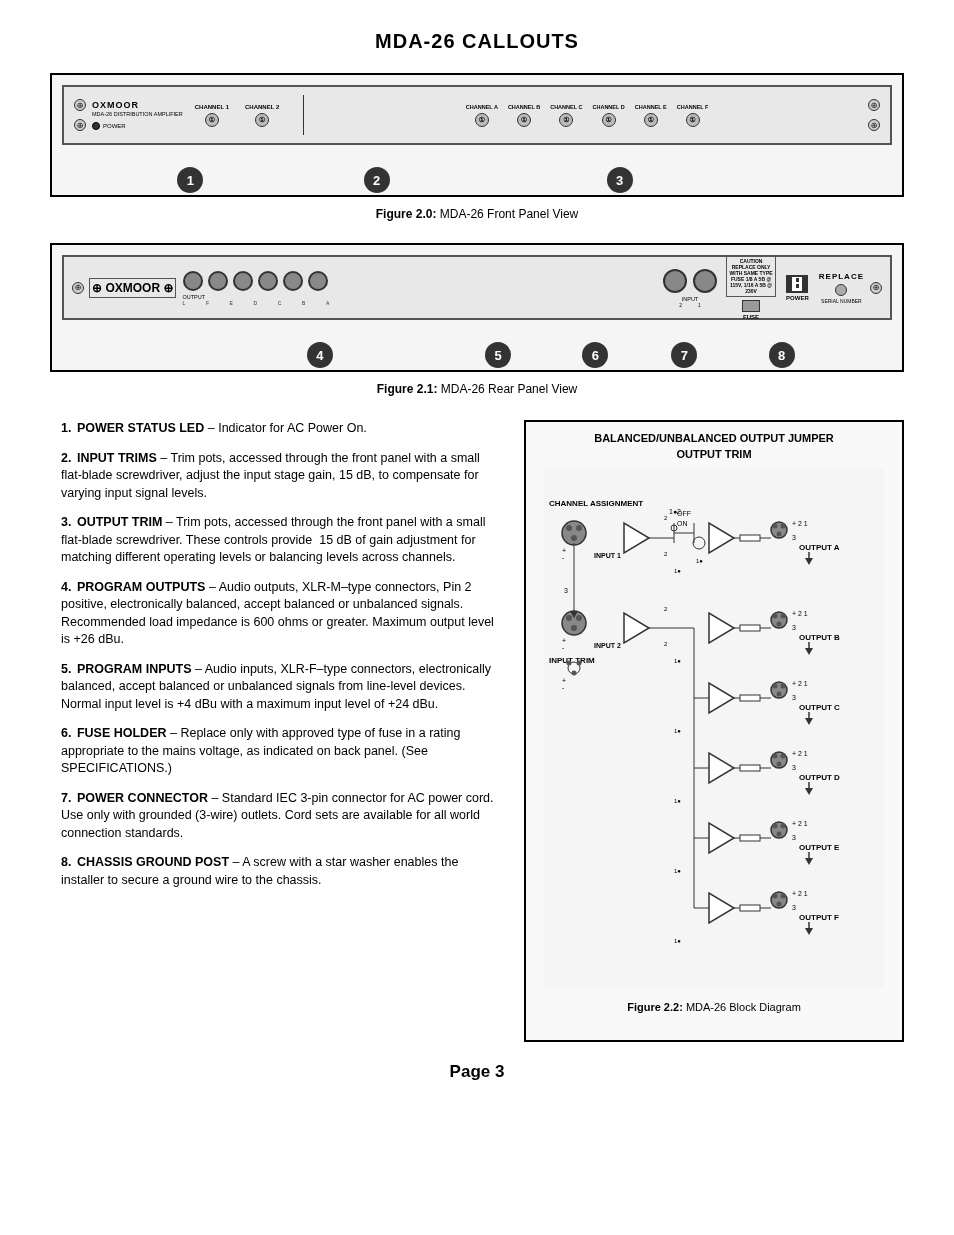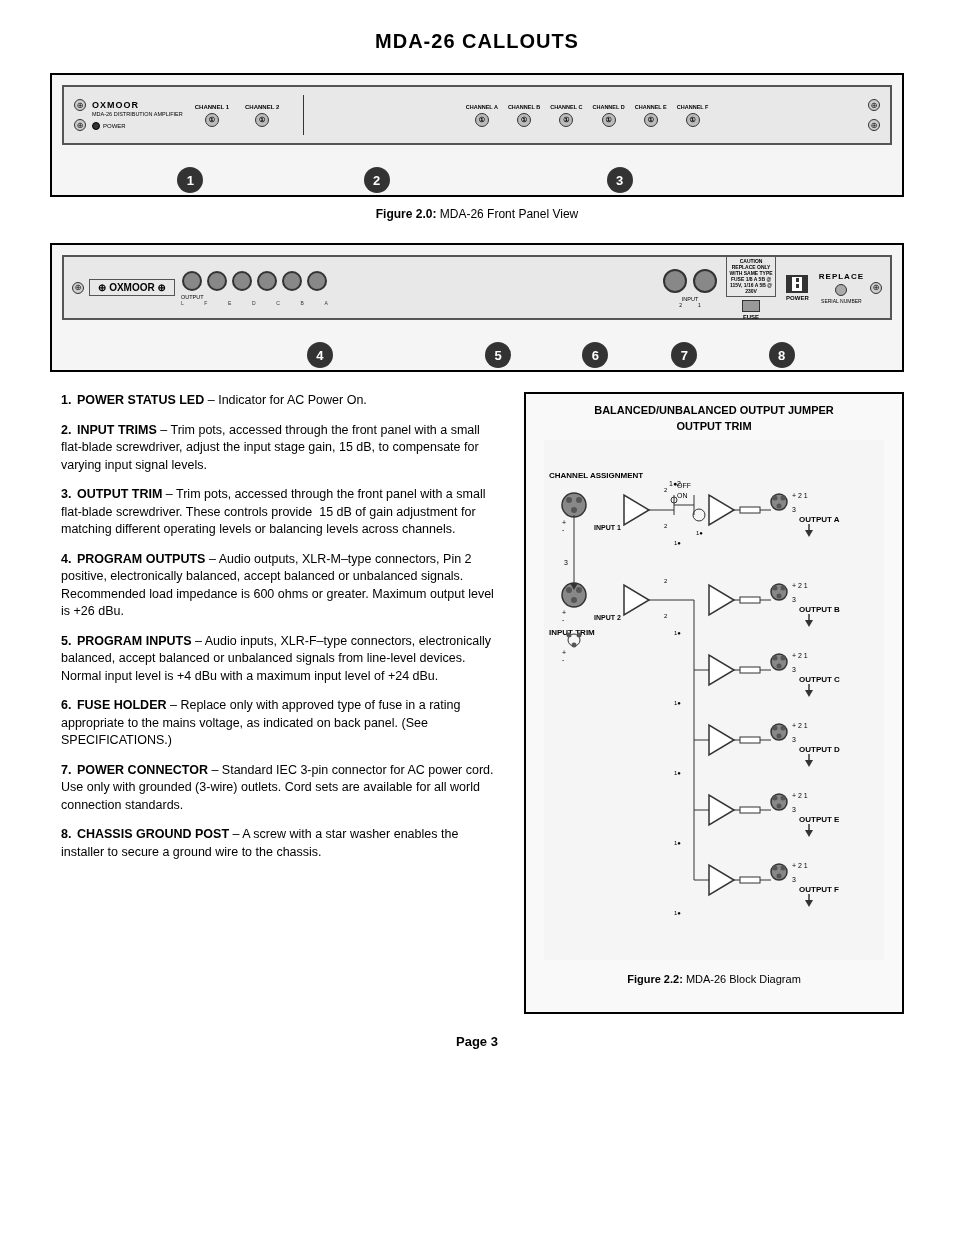--- a/index.html
+++ b/index.html
@@ -231,21 +231,21 @@
     }
 
     
     .bd-svg {
       width: 100%;
       height: 520px;
     }
 
     .page-number {
       text-align: center;
-      font-size: 13px;
+      font-size: 17px;
       font-weight: bold;
       margin-top: 20px;
     }
 
     .divider-line {
       width: 1px;
       height: 40px;
       background: #333;
       margin: 0 8px;
     }
@@ -332,21 +332,21 @@
     <span>MDA-26 Front Panel View</span>
   </p>
 
   <div class="figure-container" style="margin-top:10px;">
     <div class="rear-panel">
 
       <div style="display:flex; flex-direction:column; gap:8px; margin-right:5px;">
         <div class="screw">⊕</div>
       </div>
 
-      <div style="font-size:10px; font-weight:bold; margin-right:6px; border:1px solid #555; padding:2px 8px;">⊕ OXMOOR ⊕</div>
+      <div style="font-size:12px; font-weight:bold; margin-right:6px; border:1px solid #555; padding:2px 2px;">⊕ OXMOOR ⊕</div>
 
       <div style="display:flex; flex-direction:column;">
         <div style="display:flex; gap:3px; align-items:center;">
           <div class="xlr-connector"></div>
           <div class="xlr-connector"></div>
           <div class="xlr-connector"></div>
           <div class="xlr-connector"></div>
           <div class="xlr-connector"></div>
           <div class="xlr-connector"></div>
         </div>
@@ -407,20 +407,24 @@
 
     <div style="position:relative; height:40px; margin: 0 20px;">
       <div class="callout-num" style="left: 29%;">4</div>
       <div class="callout-num" style="left: 51%;">5</div>
       <div class="callout-num" style="left: 63%;">6</div>
       <div class="callout-num" style="left: 74%;">7</div>
       <div class="callout-num" style="left: 86%;">8</div>
     </div>
   </div>
 
+  <p class="figure-caption">
+    <strong>Figure 2.1:</strong>
+    <span>MDA-26 Rear Panel View</span>
+  </p>
 
   <div class="content-area">
 
     <div class="descriptions">
 
       <div class="desc-item">
         <span class="item-num">1.</span>
         <span class="item-title">POWER STATUS LED</span>
         <span> – Indicator for AC Power On.</span>
       </div>

